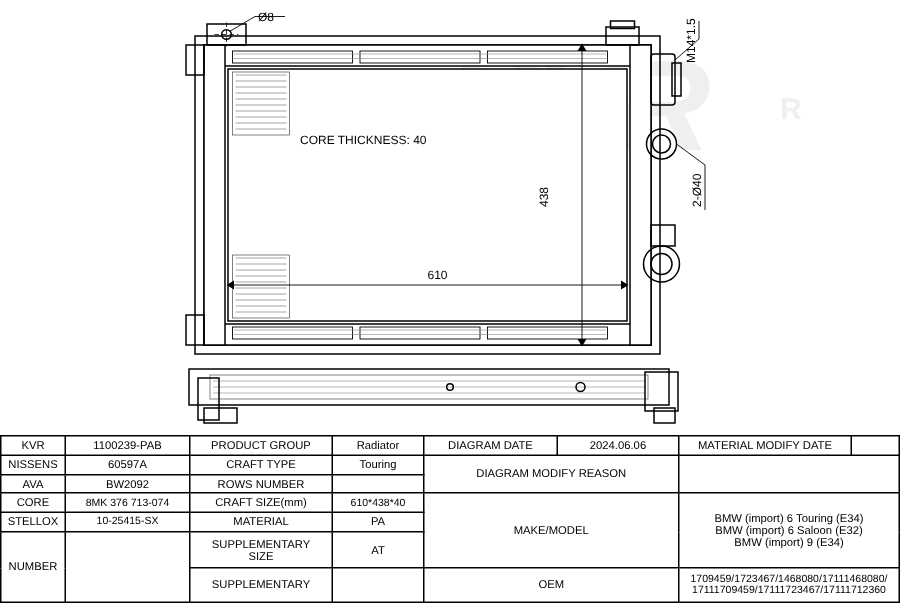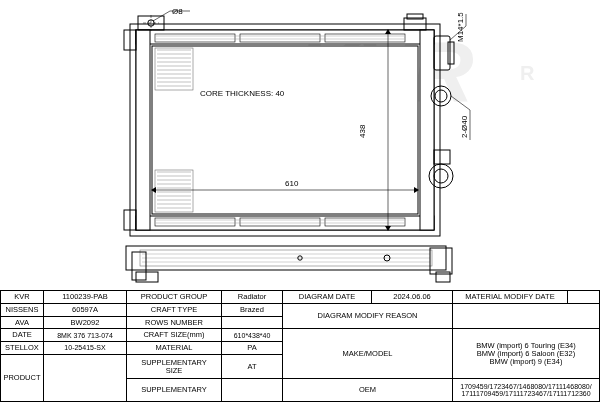--- a/index.html
+++ b/index.html
@@ -165,50 +165,50 @@
       <td style="width:56px" class="lbl">Radiator</td>
       <td style="width:84px" class="lbl">DIAGRAM DATE</td>
       <td style="width:76px" class="lbl">2024.06.06</td>
       <td style="width:110px" class="lbl">MATERIAL MODIFY DATE</td>
       <td class="lbl"></td>
     </tr>
     <tr>
       <td class="lbl">NISSENS</td>
       <td class="lbl">60597A</td>
       <td class="lbl">CRAFT TYPE</td>
-      <td class="lbl">Brazed</td>
+      <td class="lbl">Touring</td>
       <td rowspan="2" colspan="2" class="lbl">DIAGRAM MODIFY REASON</td>
       <td rowspan="2" colspan="2" class="lbl"></td>
     </tr>
     <tr>
       <td class="lbl">AVA</td>
       <td class="lbl">BW2092</td>
       <td class="lbl">ROWS NUMBER</td>
       <td class="lbl"></td>
     </tr>
     <tr>
-      <td class="lbl">DATE</td>
+      <td class="lbl">CORE</td>
       <td class="small">8MK 376 713-074</td>
       <td class="lbl">CRAFT SIZE(mm)</td>
       <td class="small">610*438*40</td>
       <td rowspan="3" colspan="2" class="lbl">MAKE/MODEL</td>
       <td rowspan="3" colspan="2" class="lbl">
         <div>BMW (import) 6 Touring (E34)</div>
         <div>BMW (import) 6 Saloon (E32)</div>
         <div>BMW (import) 9 (E34)</div>
       </td>
     </tr>
     <tr>
       <td class="lbl">STELLOX</td>
       <td class="small">10-25415-SX</td>
       <td class="lbl">MATERIAL</td>
       <td class="lbl">PA</td>
     </tr>
     <tr>
-      <td rowspan="2" class="lbl">PRODUCT</td>
+      <td rowspan="2" class="lbl">NUMBER</td>
       <td rowspan="2" class="lbl"></td>
       <td class="lbl">
         <div>SUPPLEMENTARY</div>
         <div>SIZE</div>
       </td>
       <td class="lbl">AT</td>
     </tr>
     <tr>
       <td class="lbl">SUPPLEMENTARY</td>
       <td class="lbl"></td>

